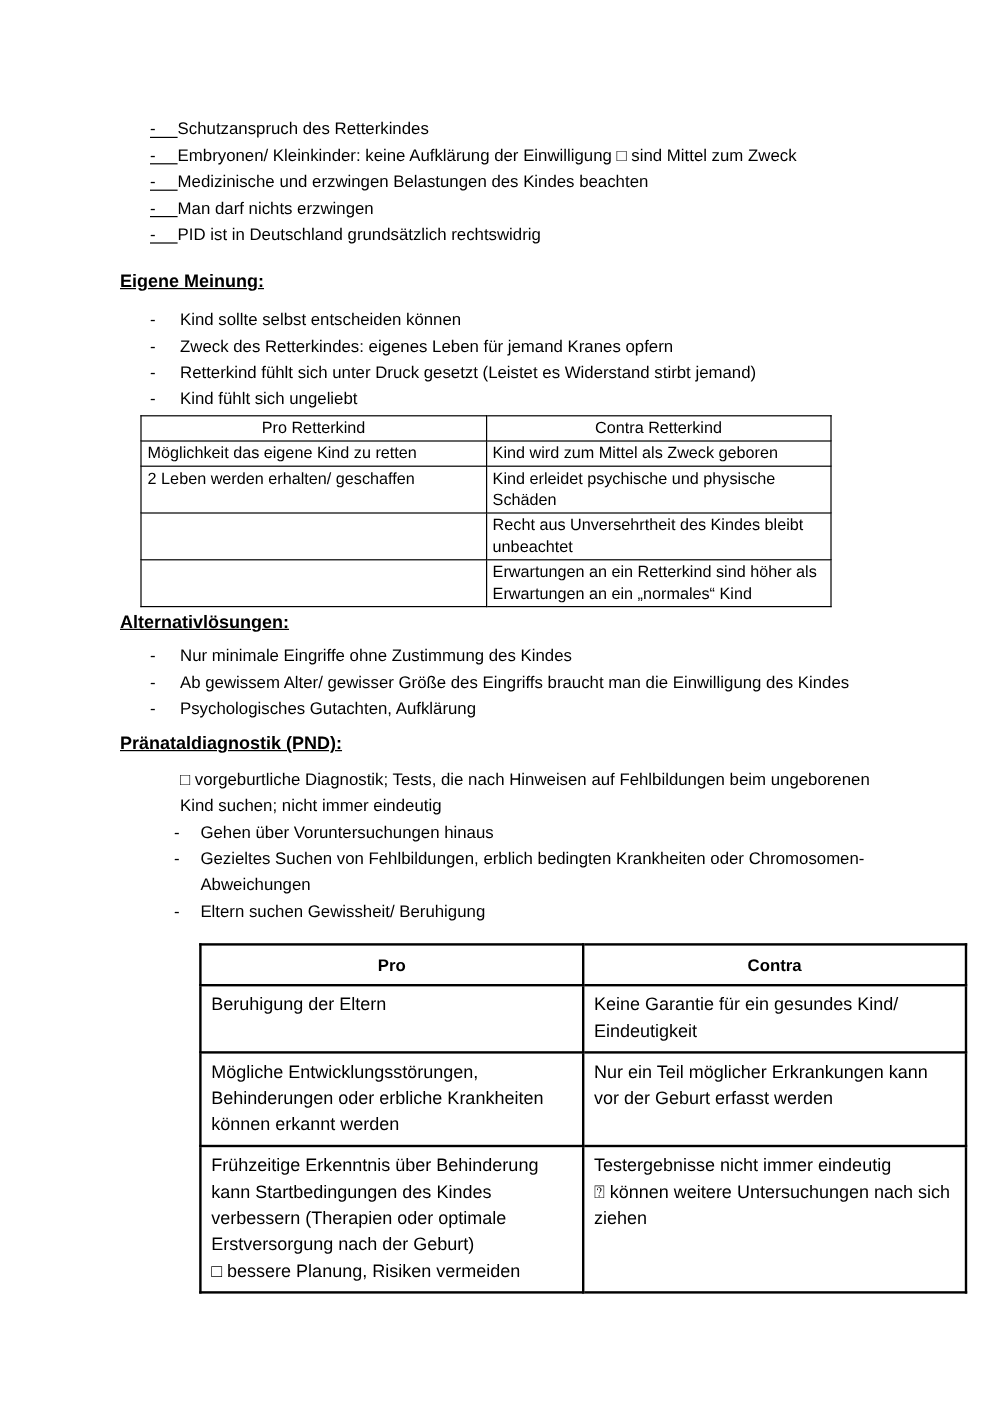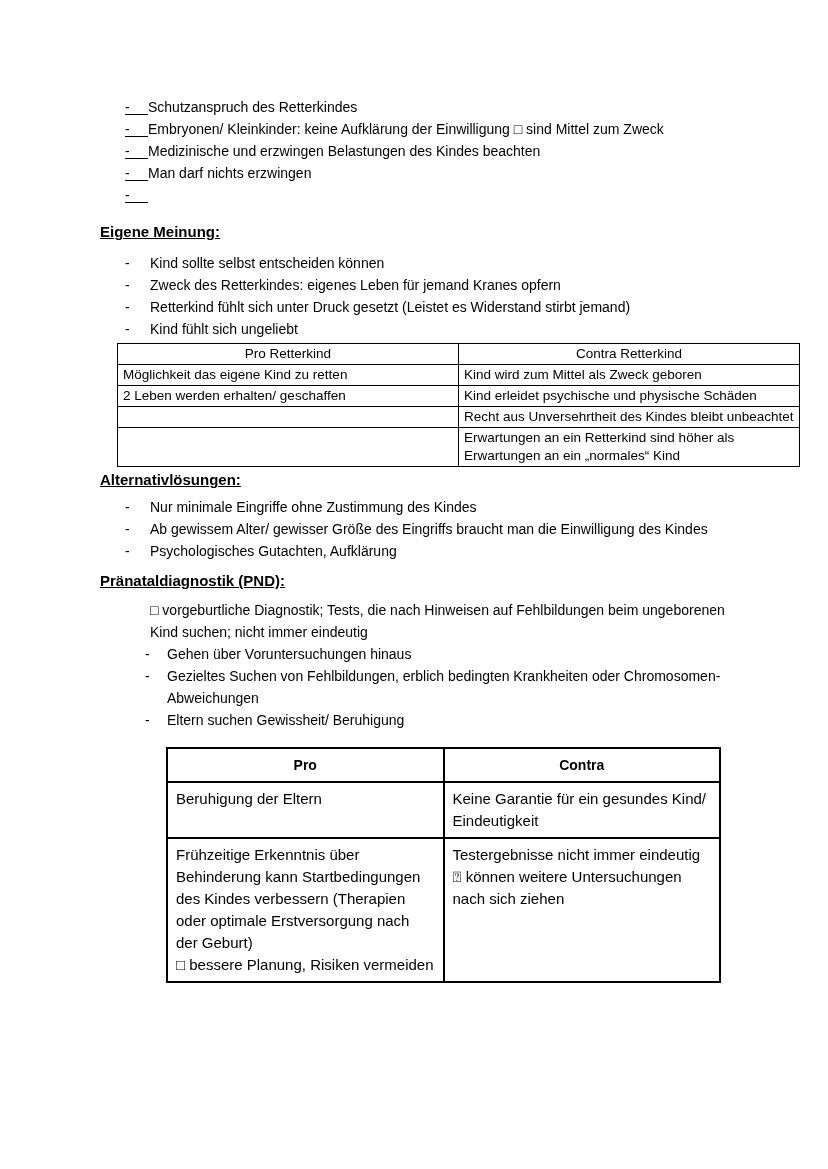--- a/index.html
+++ b/index.html
@@ -12,28 +12,28 @@
     overflow: hidden; position: relative;
   }
   .u-list { margin-left: 25px; }
   .row { display: flex; align-items: flex-start; }
   .dash { flex: 0 0 25px; }
   .dash-u { flex: 0 0 23px; height: 19px; border-bottom: 1px solid #000; }
   .list-nowrap .txt { white-space: nowrap; }
   .h { font-weight: 700; text-decoration: underline; font-size: 15px; line-height: 22px; }
   #h-meinung { margin-top: 18px; }
   #list-meinung { margin-top: 9px; }
-  #table1 { margin-top: 3px; margin-left: 17px; width: 683px; }
+  #table1 { margin-top: 3px; margin-left: 17px; width: 576px; }
   #h-alt { margin-top: 2px; }
   #list-alt { margin-top: 5px; }
   #h-pnd { margin-top: 8px; }
   #pnd-def { margin-top: 7px; margin-left: 50px; width: 585px; }
   #list-pnd { margin-left: 45px; }
   #list-pnd .dash { flex: 0 0 22px; }
-  #table2 { margin-top: 16px; margin-left: 66px; width: 555px; }
+  #table2 { margin-top: 16px; margin-left: 66px; width: 640px; }
   .tbl { border-collapse: collapse; table-layout: fixed; }
   .tbl th, .tbl td { vertical-align: top; text-align: left; }
   .tbl-thin th, .tbl-thin td { border: 1px solid #000; font-size: 13.5px; line-height: 18px; padding: 1px 5px; }
   .tbl-thin th { text-align: center; font-weight: 400; }
   .tbl-thick th, .tbl-thick td { border: 2px solid #000; font-size: 15px; line-height: 22px; padding: 5px 8px; white-space: pre-line; }
   .tbl-thick th { text-align: center; font-weight: 700; font-size: 14px; }
 </style>
 </head>
 <body>
 
@@ -56,20 +56,21 @@
         <span class="txt">Medizinische und erzwingen Belastungen des Kindes beachten</span>
       </div>
 
       <div class="row">
         <span class="dash-u">-</span>
         <span class="txt">Man darf nichts erzwingen</span>
       </div>
 
       <div class="row">
         <span class="dash-u">-</span>
+        <span class="txt">PID ist in Deutschland grundsätzlich rechtswidrig</span>
       </div>
     </div>
 
   <h2 class="h" id="h-meinung">Eigene Meinung:</h2>
 
   <div class="u-list list-nowrap" id="list-meinung">
 
       <div class="row">
         <span class="dash">-</span>
         <span class="txt">Kind sollte selbst entscheiden können</span>
@@ -174,20 +175,24 @@
           <th>Pro</th>
           <th>Contra</th>
         </tr>
       </thead>
       <tbody>
         <tr>
           <td>Beruhigung der Eltern</td>
           <td>Keine Garantie für ein gesundes Kind/ Eindeutigkeit</td>
         </tr>
         <tr>
+          <td>Mögliche Entwicklungsstörungen, Behinderungen oder erbliche Krankheiten können erkannt werden</td>
+          <td>Nur ein Teil möglicher Erkrankungen kann vor der Geburt erfasst werden</td>
+        </tr>
+        <tr>
           <td>Frühzeitige Erkenntnis über Behinderung kann Startbedingungen des Kindes verbessern (Therapien oder optimale Erstversorgung nach der Geburt)
 □ bessere Planung, Risiken vermeiden</td>
           <td>Testergebnisse nicht immer eindeutig
 ⍰ können weitere Untersuchungen nach sich ziehen</td>
         </tr>
       </tbody>
     </table>
 
 </div>
 

